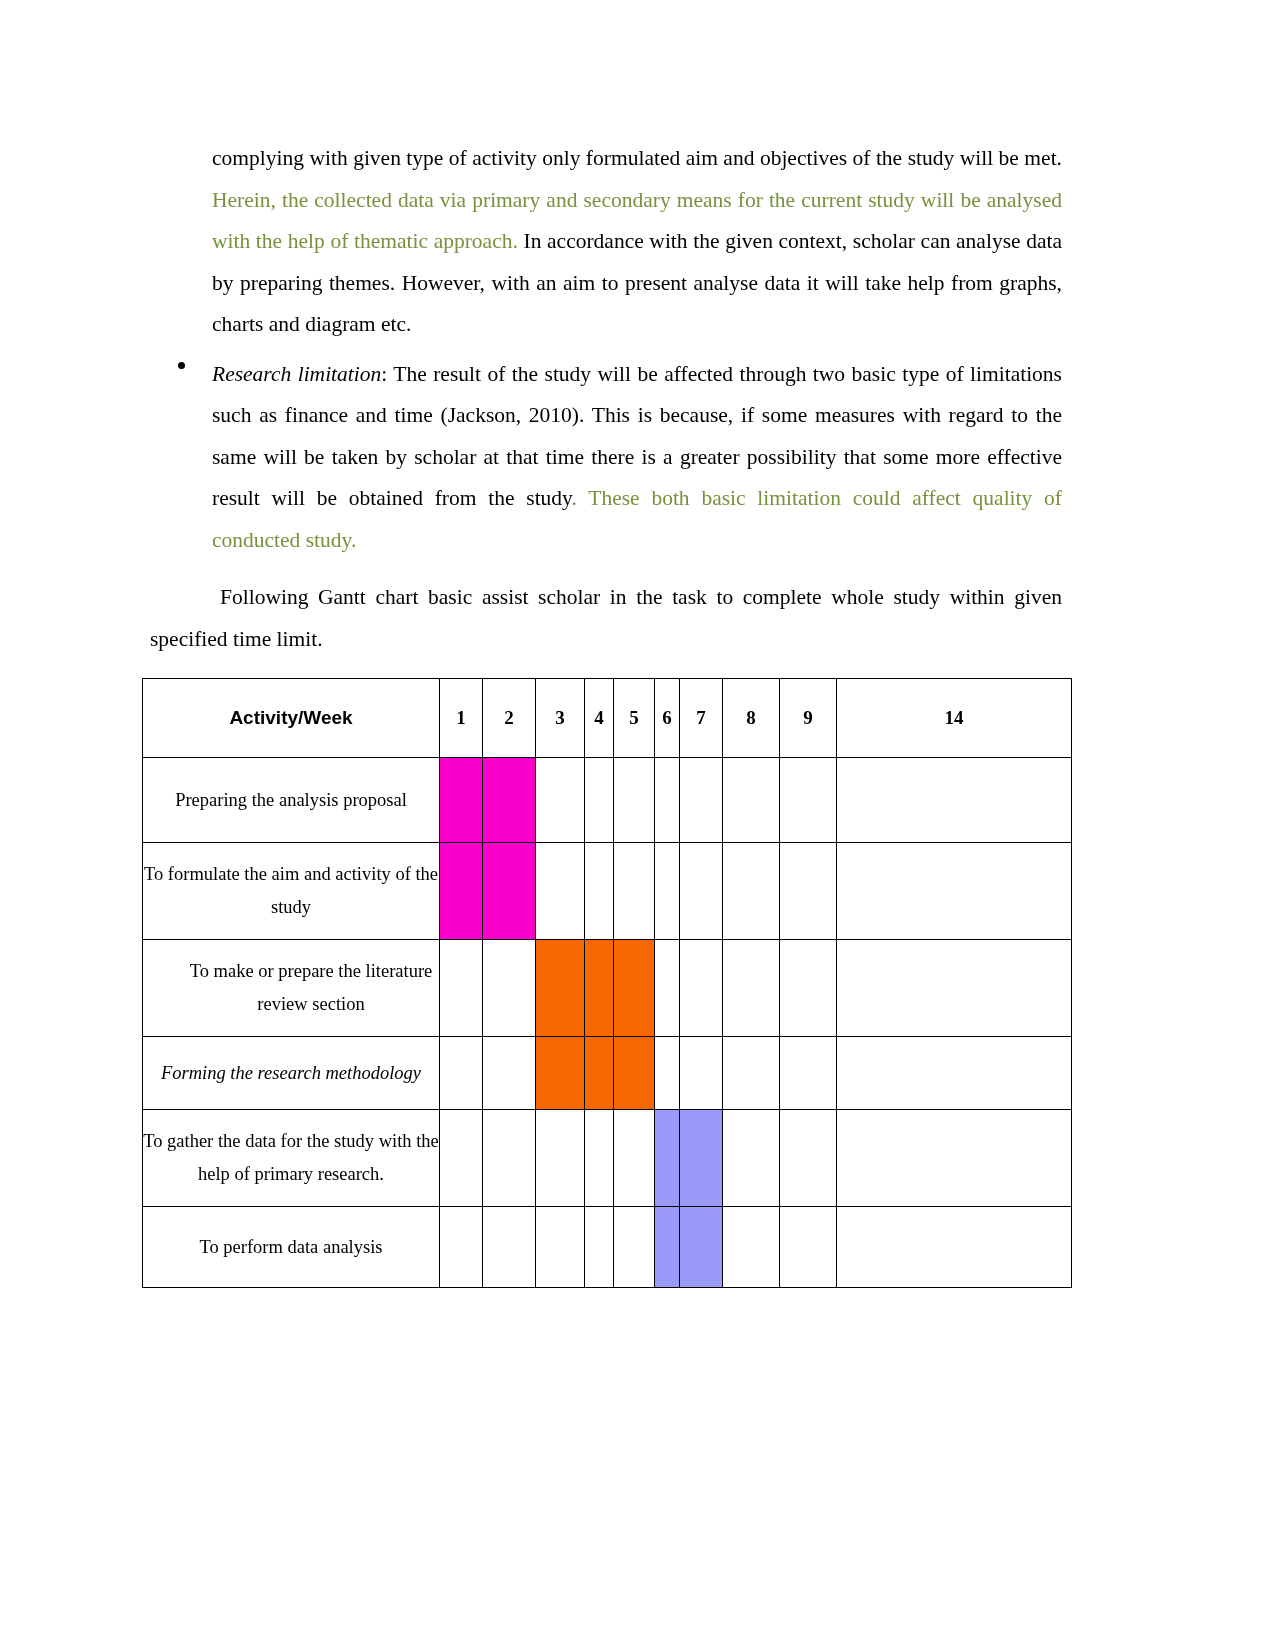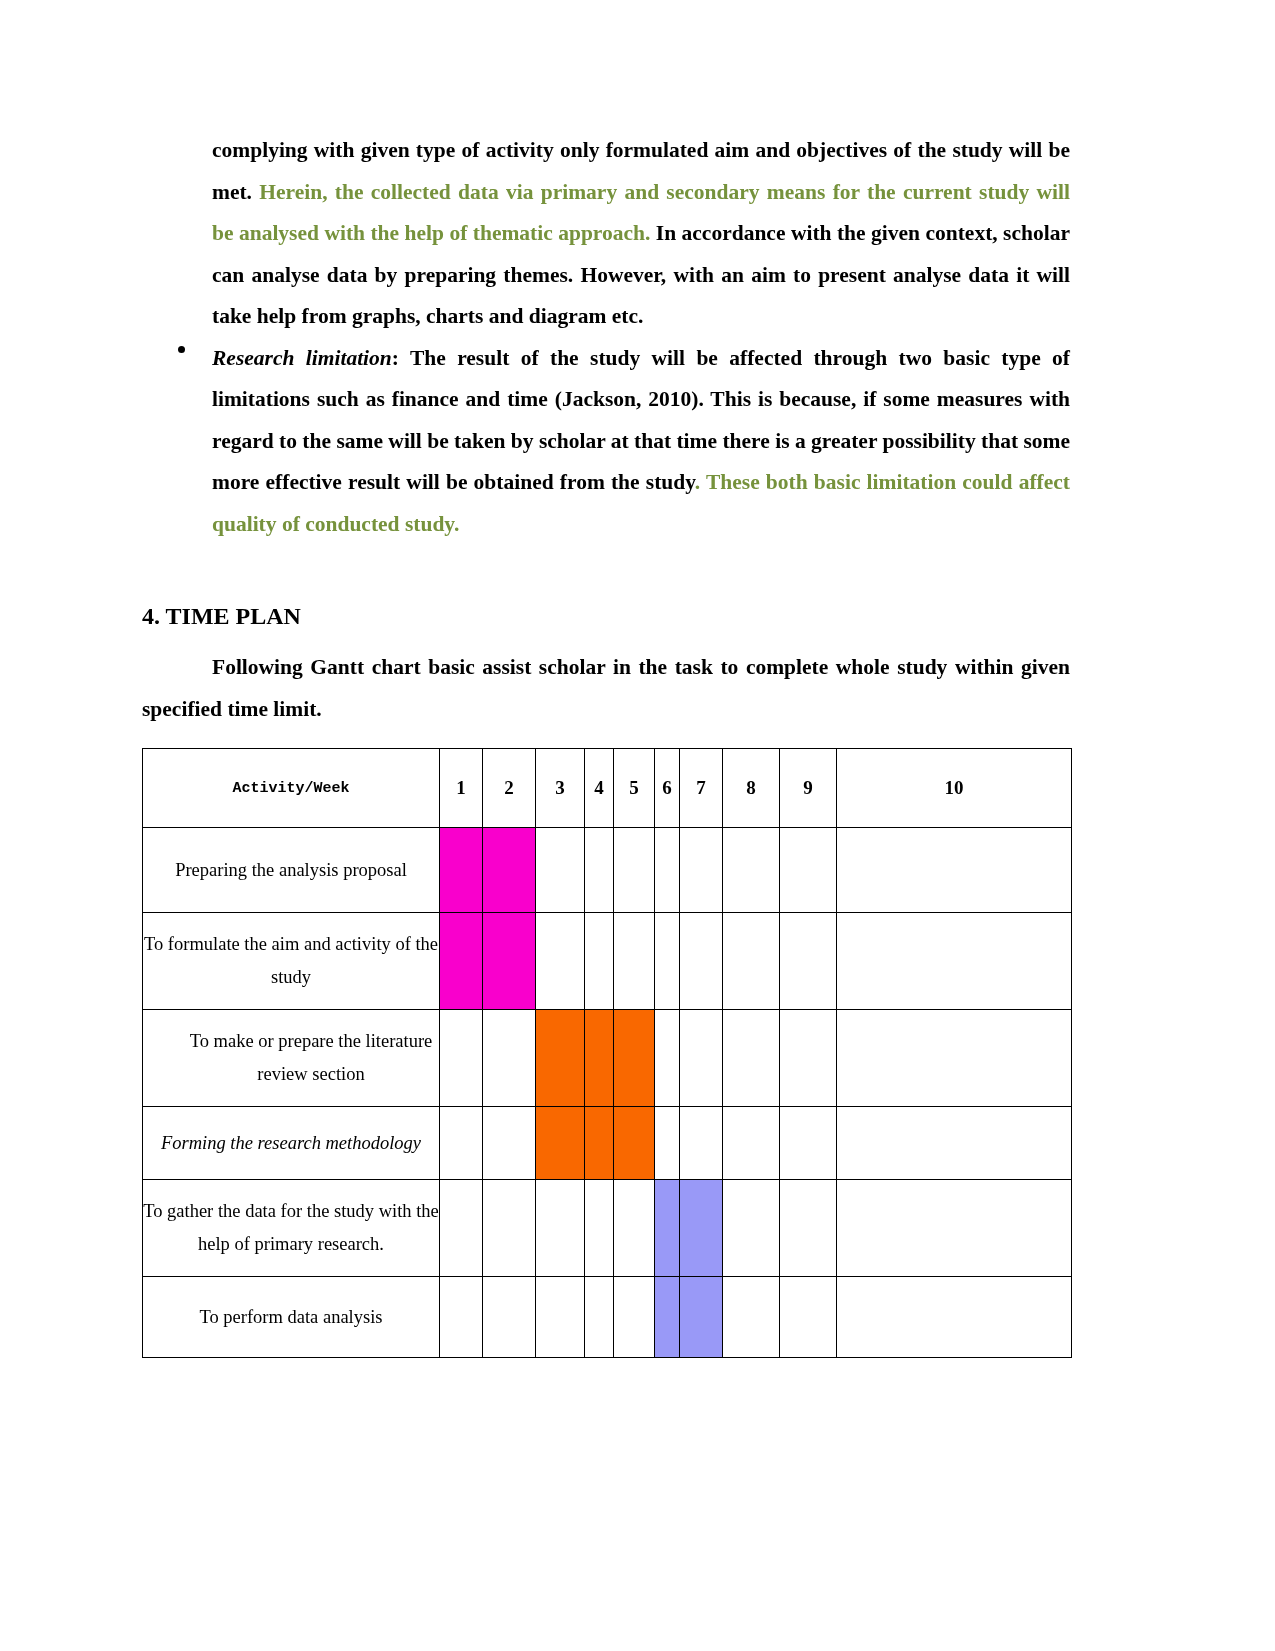--- a/index.html
+++ b/index.html
@@ -27,22 +27,21 @@
     top: 130px;
     width: 928px;
   }
 
   
   .para {
     font-size: 21.5px;
     line-height: 41.5px;
     text-align: justify;
     text-justify: inter-word;
-    margin: 0;
-    font-weight: bold;
+    margin: 8px;
   }
   .para-indent-left {
     margin-left: 70px;
   }
   .green {
     color: #76923c;
   }
   .ital {
     font-style: italic;
   }
@@ -92,24 +91,24 @@
     width: 928px;
     table-layout: fixed;
   }
   table.gantt td, table.gantt th {
     border: 1.6px solid #000000;
     padding: 0;
     vertical-align: middle;
     background: #ffffff;
   }
   th.activity-head {
-    font-size: 15px;
+    font-size: 19px;
     font-weight: bold;
     height: 80px;
-    font-family: Liberation Mono, monospace;
+    font-family: Liberation Sans, sans-serif;
   }
   th.week-head {
     font-size: 19px;
     font-weight: bold;
     text-align: center;
     height: 80px;
   }
   td.activity-cell {
     font-size: 18.5px;
     line-height: 33px;
@@ -136,23 +135,20 @@
 <div class="page">
   <div class="content">
 
     <p class="para para-indent-left"><span>complying with given type of activity only formulated aim and objectives of the study will be met. </span><span class="green">Herein, the collected data via primary and secondary means for the current study will be analysed with the help of thematic approach.</span><span>  In accordance with the given context, scholar can analyse data by preparing themes. However, with an aim to present analyse data it will take help from graphs, charts and diagram etc.</span></p>
 
     <div class="bullet-row">
       <span class="bullet-dot"></span>
       <p class="para bullet-text"><span class="ital">Research limitation</span><span>: The result of the study will be affected through two basic type of limitations such as finance and time (Jackson, 2010). This is because, if some measures with regard to the same will be taken by scholar at that time there is a greater possibility that some more effective result will be obtained from the study</span><span class="green">. </span><span class="green">These both basic limitation could affect quality of conducted study.</span></p>
     </div>
 
-    <div class="heading-wrap">
-      <h2 class="heading">4. TIME PLAN</h2>
-    </div>
 
     <div class="intro-wrap">
       <p class="para first-line-indent">Following Gantt chart basic assist scholar in the task to complete whole study within given specified time limit.</p>
     </div>
 
     <div class="gantt-wrap">
       <table class="gantt">
         <colgroup id="gantt-colgroup">
             <col style="width: 297px;">
             <col style="width: 43px;">
@@ -171,21 +167,21 @@
               <th class="activity-head">Activity/Week</th>
               <th class="week-head">1</th>
               <th class="week-head">2</th>
               <th class="week-head">3</th>
               <th class="week-head">4</th>
               <th class="week-head">5</th>
               <th class="week-head">6</th>
               <th class="week-head">7</th>
               <th class="week-head">8</th>
               <th class="week-head">9</th>
-              <th class="week-head">10</th>
+              <th class="week-head">14</th>
             </tr>
         </thead>
         <tbody id="gantt-body">
             <tr class="r1">
               <td class="activity-cell">Preparing the analysis proposal</td>
               <td class="wk" style="background: rgb(249, 0, 204);"></td>
               <td class="wk" style="background: rgb(249, 0, 204);"></td>
               <td class="wk"></td>
               <td class="wk"></td>
               <td class="wk"></td>

